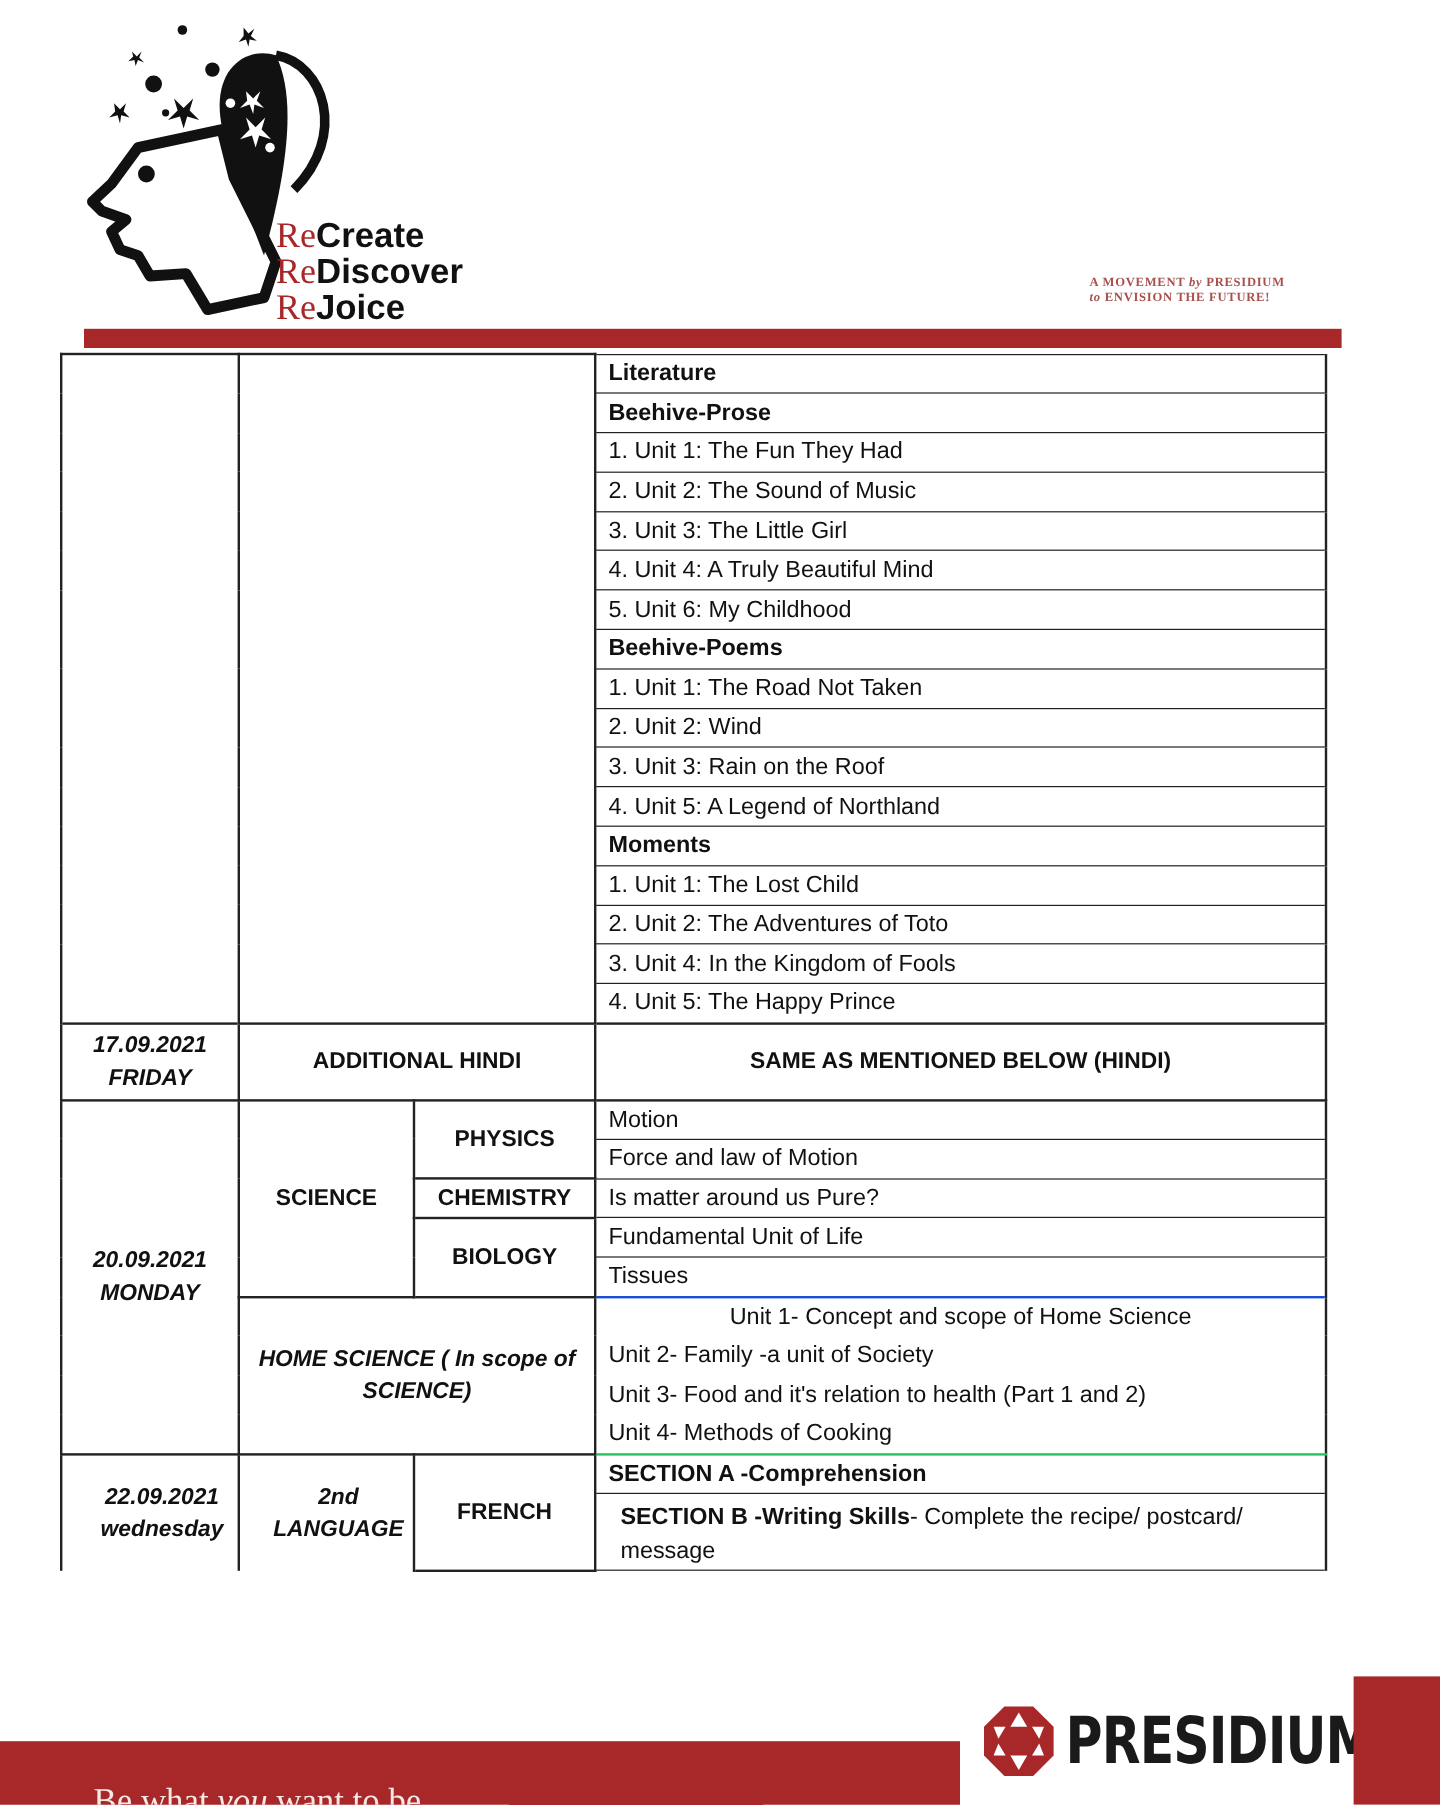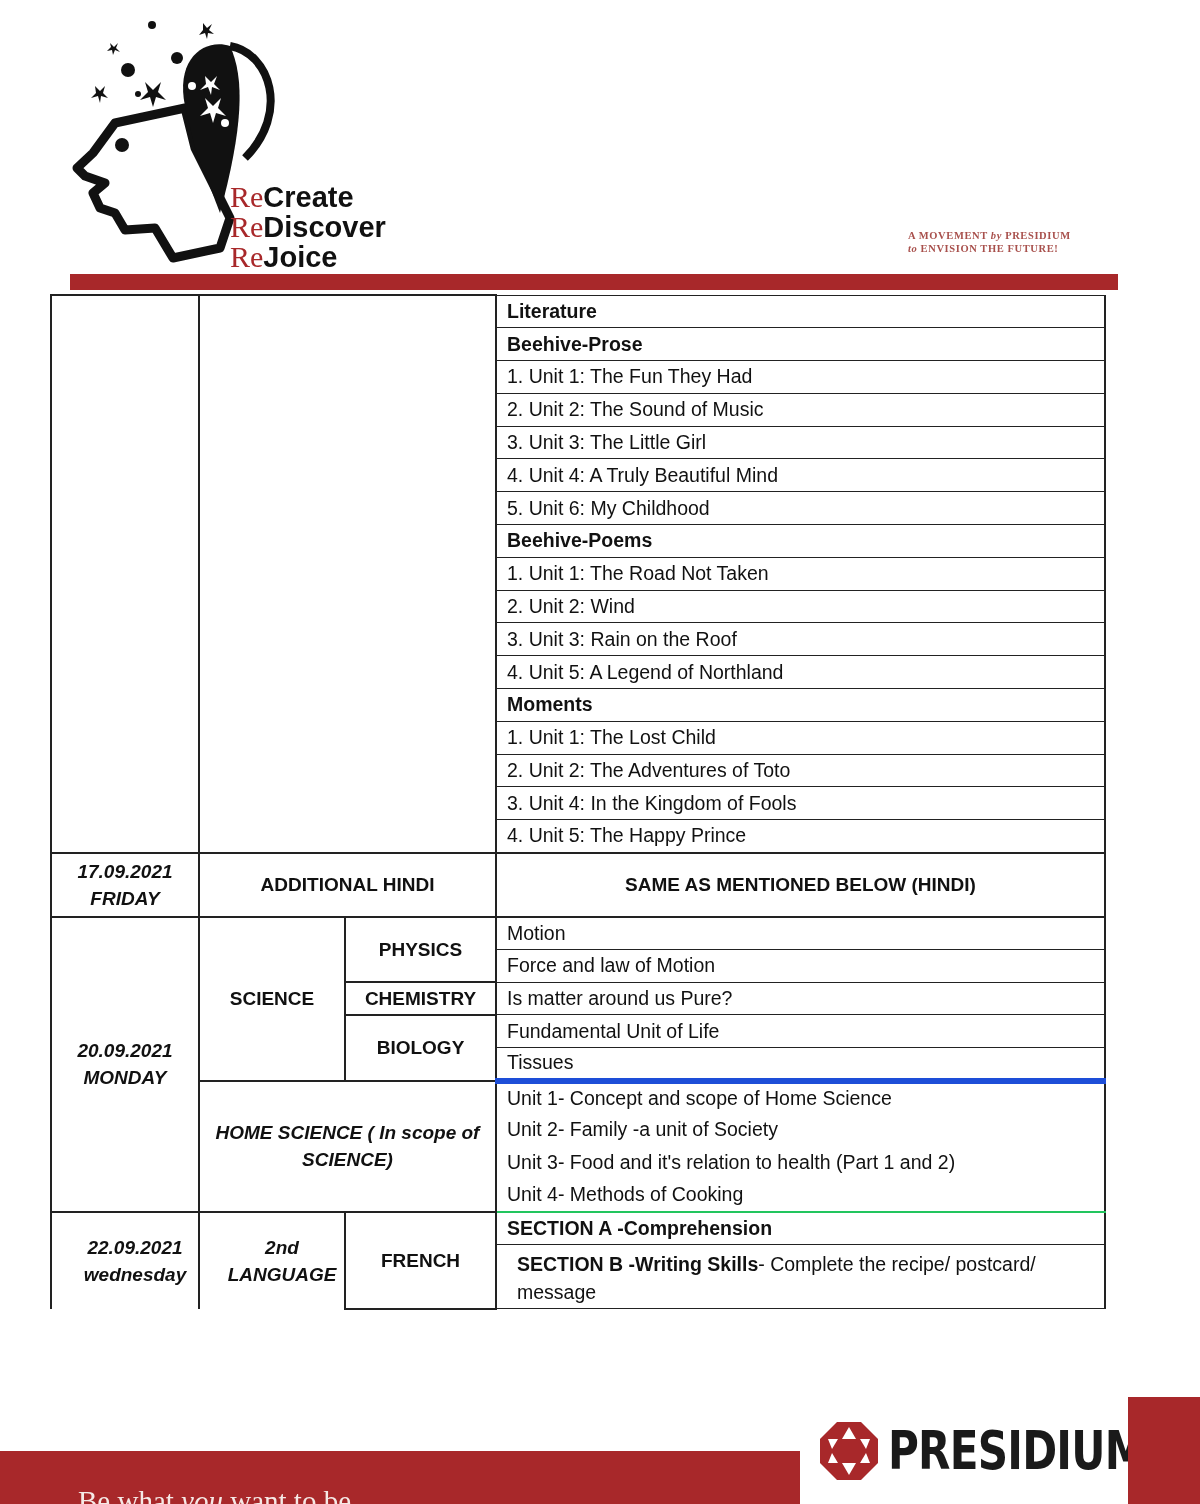--- a/index.html
+++ b/index.html
@@ -170,21 +170,21 @@
       </tr>
       <tr>
           <td class="topic">Tissues</td>
         </tr>
 
       <tr class="home-topics">
         <td class="center stack" rowspan="4" colspan="2" style="border-top:2px solid #222;border-bottom:2px solid #222;">
           <span>HOME SCIENCE ( In scope of</span>
           <span>SCIENCE)</span>
         </td>
-        <td class="topic" style="border-top:6px solid #1d4ed8;">Unit 1- Concept and scope of Home Science</td>
+        <td class="topic" style="border-top:2px solid #1d4ed8;text-align:center;">Unit 1- Concept and scope of Home Science</td>
       </tr>
       <tr class="home-topics">
           <td class="topic">Unit 2- Family -a unit of Society</td>
         </tr>
       <tr class="home-topics">
           <td class="topic">Unit 3- Food and it's relation to health (Part 1 and 2)</td>
         </tr>
       <tr class="home-topics">
           <td class="topic" style="border-bottom:2px solid #22c55e;">Unit 4- Methods of Cooking</td>
         </tr>

